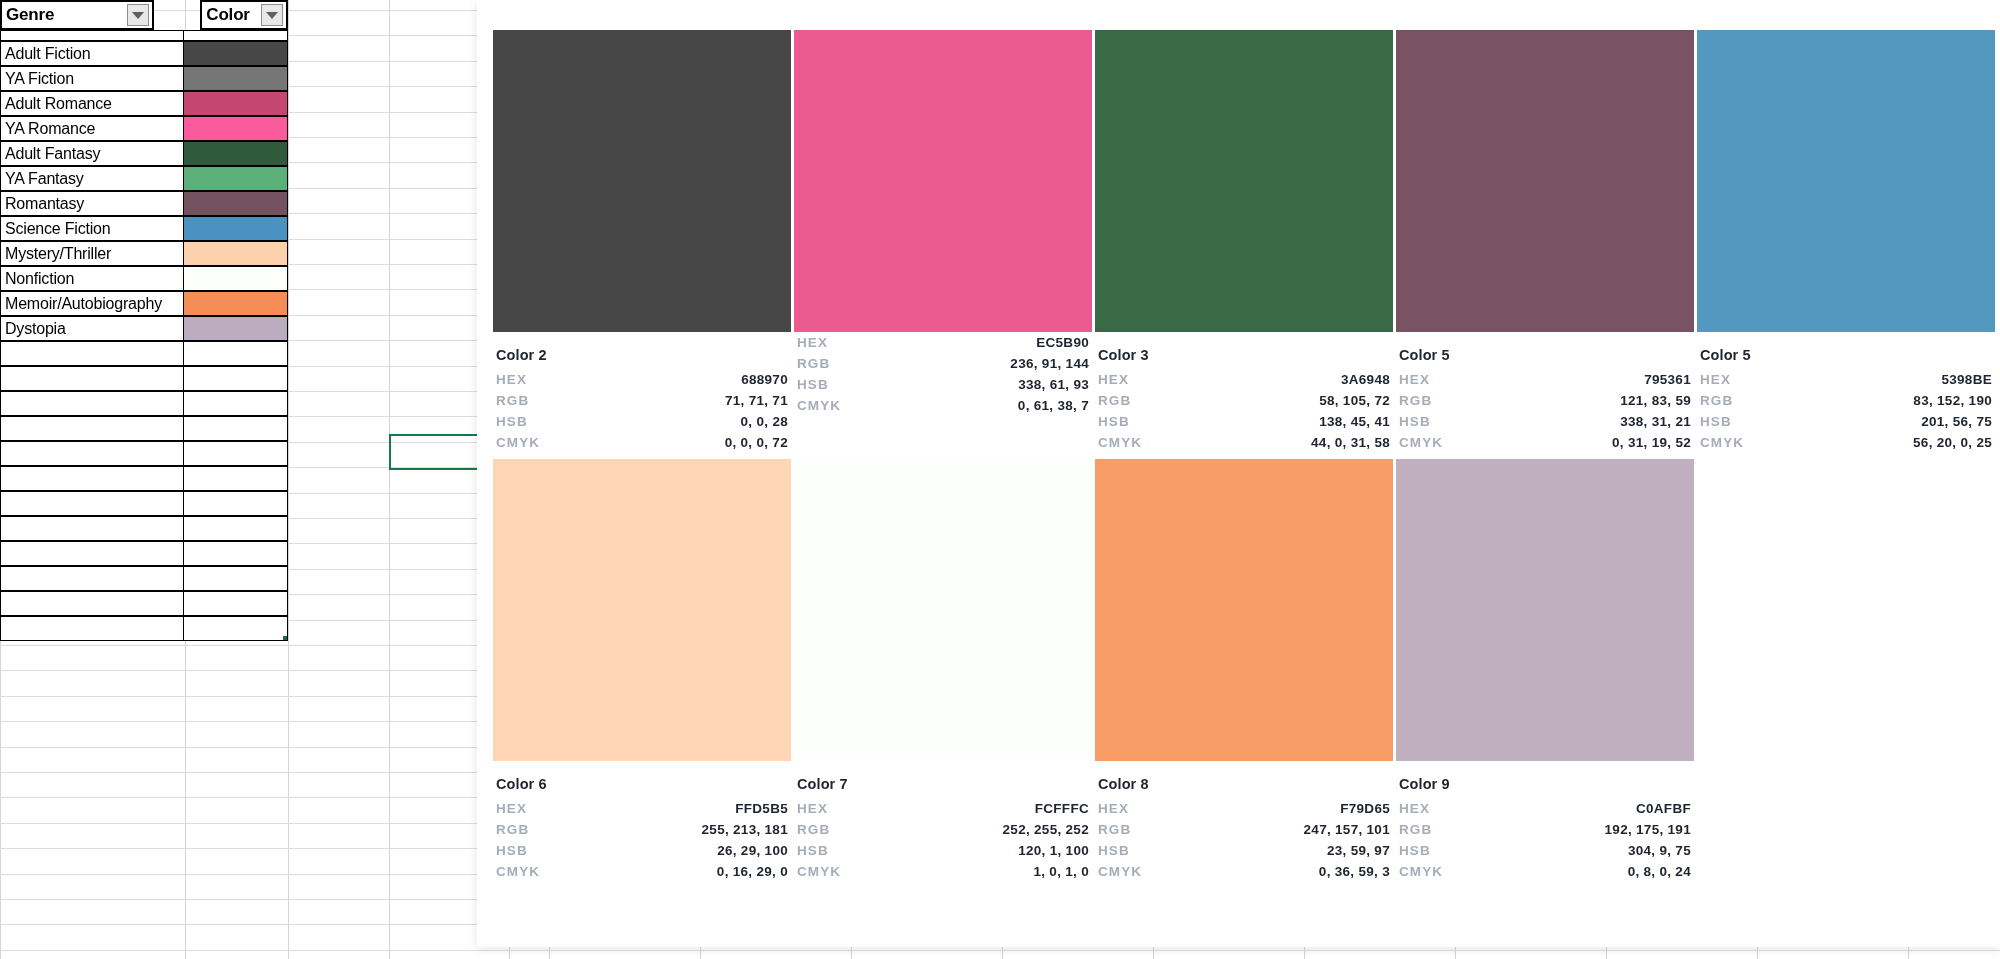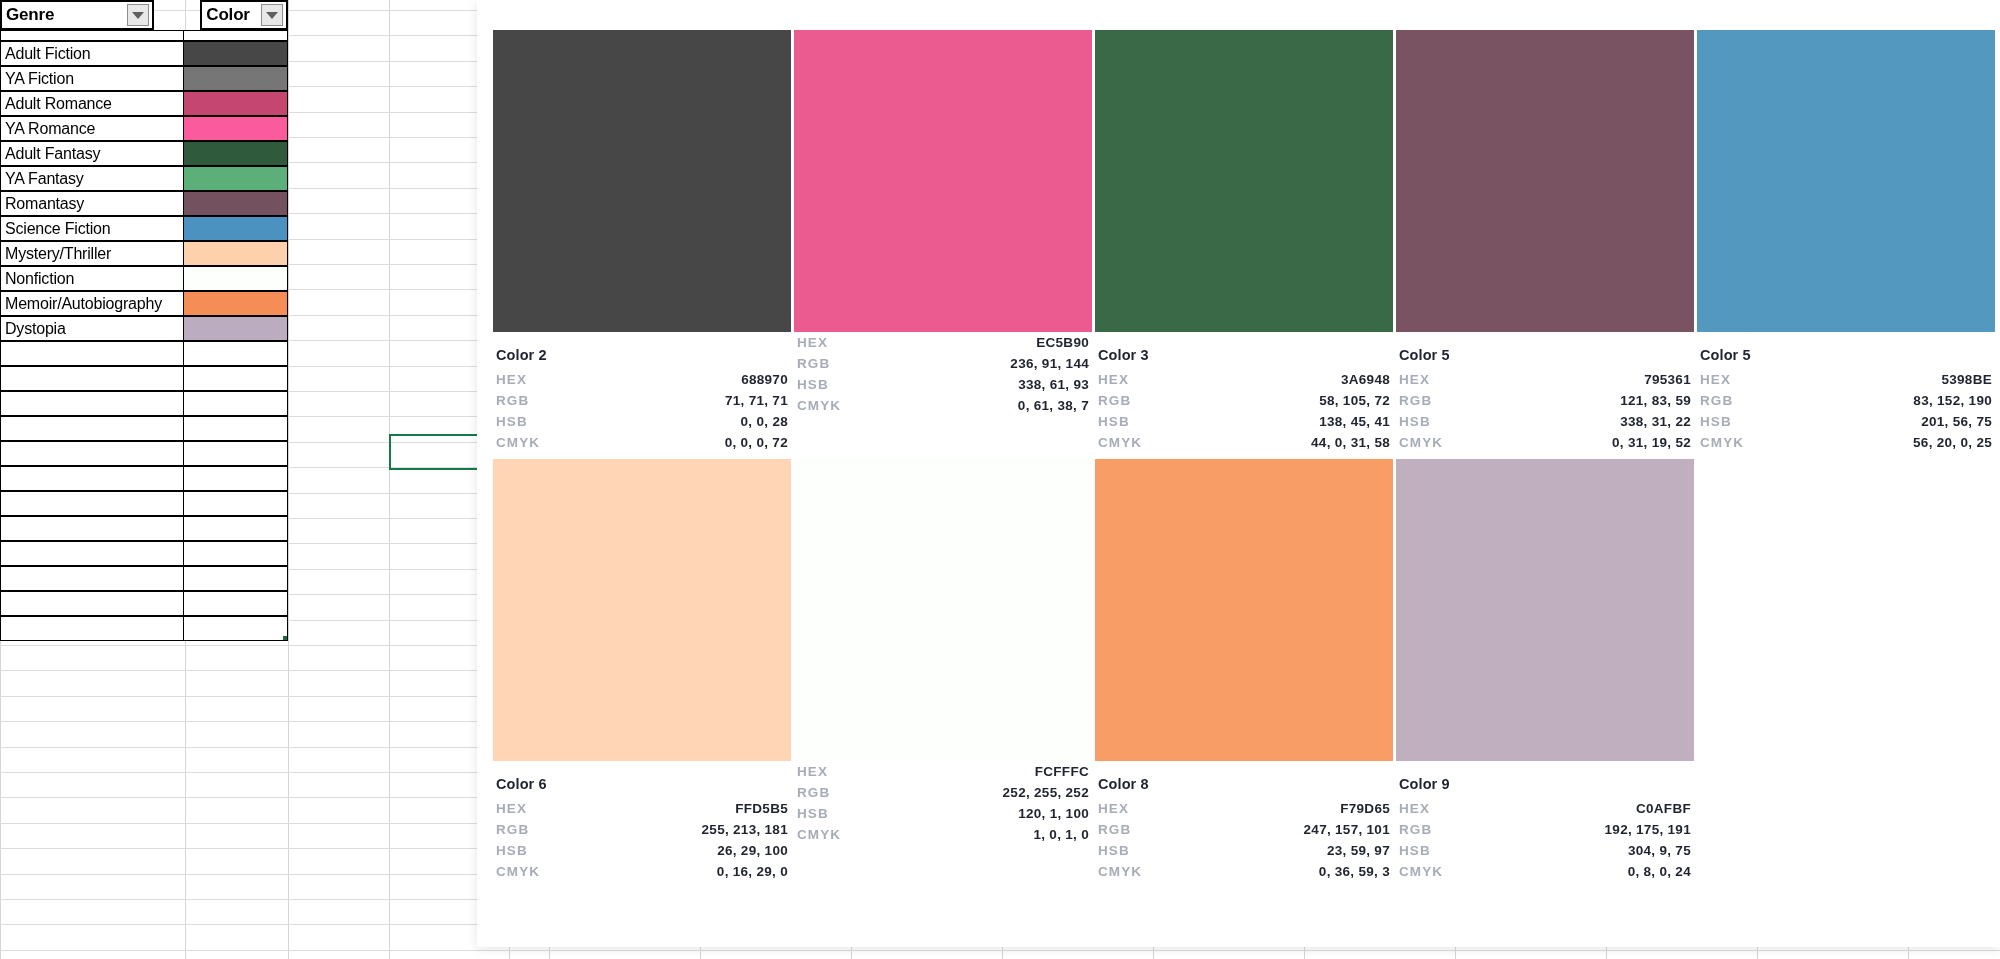--- a/index.html
+++ b/index.html
@@ -448,21 +448,21 @@
           <div class="attr-row">
             <span class="attr-key">HEX</span>
             <span class="attr-val">795361</span>
           </div>
           <div class="attr-row">
             <span class="attr-key">RGB</span>
             <span class="attr-val">121, 83, 59</span>
           </div>
           <div class="attr-row">
             <span class="attr-key">HSB</span>
-            <span class="attr-val">338, 31, 22</span>
+            <span class="attr-val">338, 31, 21</span>
           </div>
           <div class="attr-row">
             <span class="attr-key">CMYK</span>
             <span class="attr-val">0, 31, 19, 52</span>
           </div>
         </div>
         <div class="color-card">
           <div class="swatch-big" style="background: rgb(83, 152, 190);"></div>
           <div class="card-title">Color 5</div>
           <div class="attr-row">
@@ -497,20 +497,21 @@
             <span class="attr-key">HSB</span>
             <span class="attr-val">26, 29, 100</span>
           </div>
           <div class="attr-row">
             <span class="attr-key">CMYK</span>
             <span class="attr-val">0, 16, 29, 0</span>
           </div>
         </div>
         <div class="color-card">
           <div class="swatch-big" style="background: rgb(252, 255, 252);"></div>
+          <div class="card-title">Color 7</div>
           <div class="attr-row">
             <span class="attr-key">HEX</span>
             <span class="attr-val">FCFFFC</span>
           </div>
           <div class="attr-row">
             <span class="attr-key">RGB</span>
             <span class="attr-val">252, 255, 252</span>
           </div>
           <div class="attr-row">
             <span class="attr-key">HSB</span>

